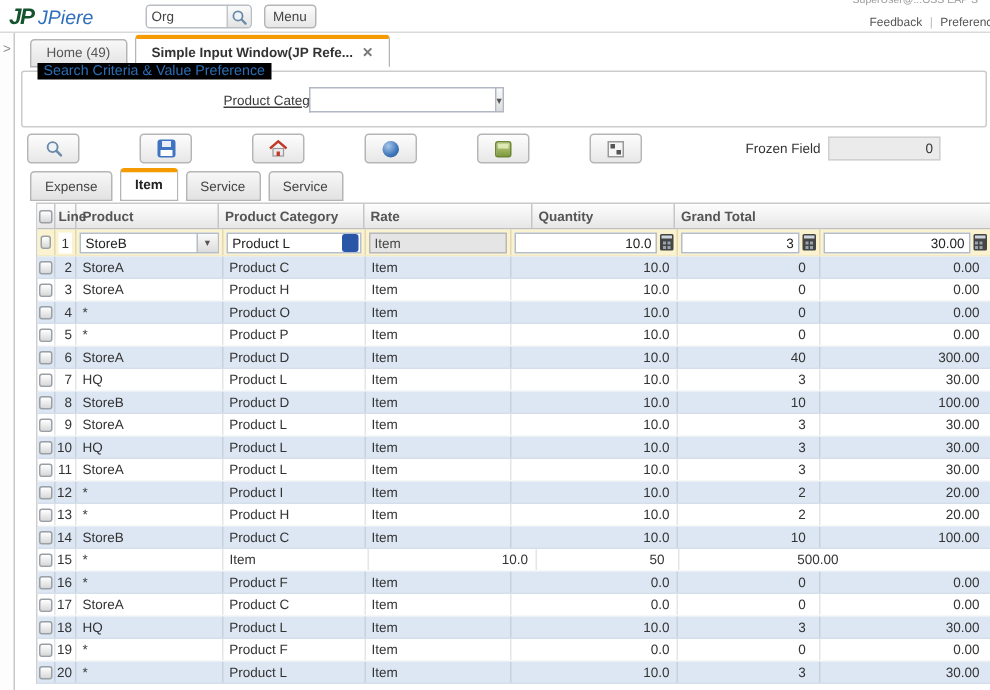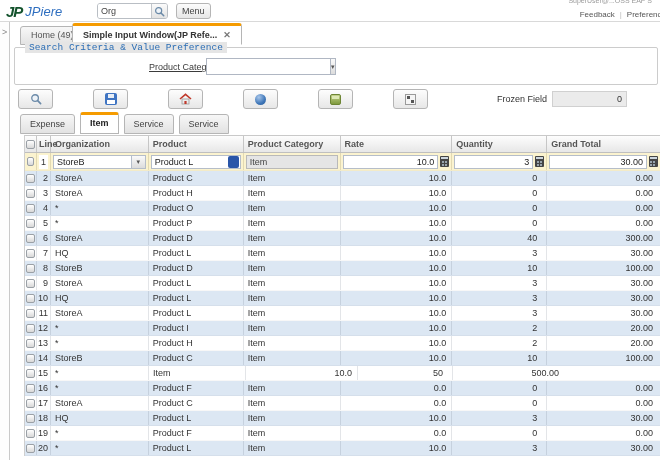--- a/index.html
+++ b/index.html
@@ -25,21 +25,21 @@
   .west { position:absolute; left:0; top:22px; width:10px; height:438px; background:#fdfdfd; border-right:1px solid #c9c9c9; }
   .west .chev { position:absolute; left:2px; top:5px; color:#888; font-size:9px; }
   
   .wtabs { position:absolute; left:10px; top:22px; width:650px; height:23px; background:#fff; }
   .wtab { position:absolute; bottom:0; height:19px; line-height:17px; padding:0 10px; font-size:9px; color:#555;
     background:linear-gradient(#f8f8f8,#e3e3e3); border:1px solid #b5b5b5; border-radius:3px 3px 0 0; white-space:nowrap; }
   .wtab.active { height:22px; line-height:18px; background:#fff; border-top:3px solid #f59b00; border-bottom:1px solid #fff; font-weight:bold; color:#333; display:flex; align-items:center; gap:6px; }
   .wtab .close { color:#777; font-size:9px; font-weight:bold; }
   
   .crit { position:absolute; left:14px; top:47px; width:644px; height:38px; border:1px solid #ccc; border-radius:2px; }
-  .crit .legend { position:absolute; left:10px; top:-6px; background:#e5e5e5; padding:0 4px; color:#2b6db4; font-size:9.5px;font-family:Liberation Mono, monospace; }
+  .crit .legend { position:absolute; left:10px; top:-6px; background:#000000; padding:0 4px; color:#2b6db4; font-size:9.5px; }
   .crit .flabel { position:absolute; left:134px; top:14px; color:#3b3b3b; text-decoration:underline; }
   .crit .combo { position:absolute; left:191px; top:10px; width:120px; height:17px; display:flex; }
   .crit .combo .tx { flex:1; border:1px solid #b0b7c3; border-right:none; background:#fff; }
   .dd-btn { width:14px; background:linear-gradient(#fafafa,#dcdcdc); border:1px solid #b0b7c3; display:flex; align-items:center; justify-content:center; color:#555; font-size:7px; }
   
   .toolbar { position:absolute; left:0; top:88px; width:660px; height:23px; }
   .tbtn { position:absolute; top:1px; width:35px; height:20px; background:linear-gradient(#fdfdfd,#e7e7e7); border:1px solid #b5b5b5; border-radius:3px; display:flex; align-items:center; justify-content:center; }
   .frozen-label { position:absolute; left:497px; top:6px; color:#333; }
   .frozen-val { position:absolute; left:552px; top:3px; width:75px; height:16px; background:#ebebeb; border:1px solid #d0d0d0; text-align:right; padding:2px 4px 0 0; color:#333; }
   
@@ -112,21 +112,21 @@
     <span>Feedback</span><span class="sep">|</span><span>Preference</span>
   </div>
 </div>
 
 <div class="west">
   <span class="chev">&gt;</span>
 </div>
 
 <div class="wtabs">
   <div class="wtab" style="left:10px;"><span>Home (49)</span></div>
-  <div class="wtab active" style="left:62px;justify-content:space-between;">
+  <div class="wtab active" style="left:80px;justify-content:space-between;">
     <span>Simple Input Window(JP Refe...</span>
     <span class="close">✕</span>
   </div>
 </div>
 
 <div class="crit">
   <span class="legend">Search Criteria &amp; Value Preference</span>
   <span class="flabel">Product Category</span>
   <span class="combo">
     <input class="tx" style="padding: 0px 3px; font-size: 9px; font-family: inherit; outline: none;" value="">
@@ -170,21 +170,20 @@
   <div class="stab">Service</div>
   <div class="stab">Service</div>
 </div>
 
 <div class="grid">
   <div class="g-header">
     <div class="gc c0" style="justify-content:center;">
         <span class="cb"></span>
       </div>
     <div class="gc c1">Line</div>
-    <div class="gc c2">Organization</div>
     <div class="gc c3">Product</div>
     <div class="gc c4">Product Category</div>
     <div class="gc c5">Rate</div>
     <div class="gc c6">Quantity</div>
     <div class="gc c7">Grand Total</div>
   </div>
 
   <div class="g-row edit">
     <div class="gc c0" style="justify-content:center;">
         <span class="cb"></span>

